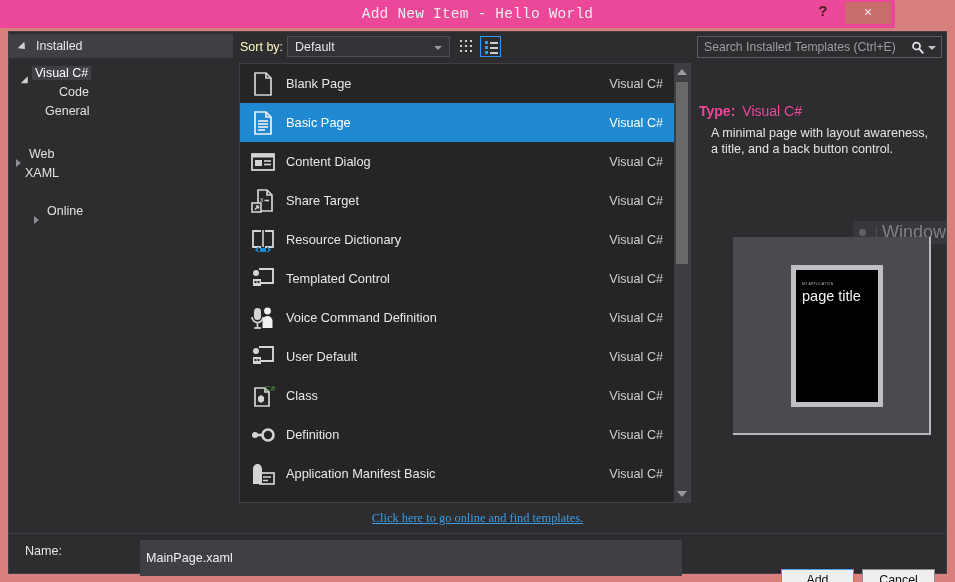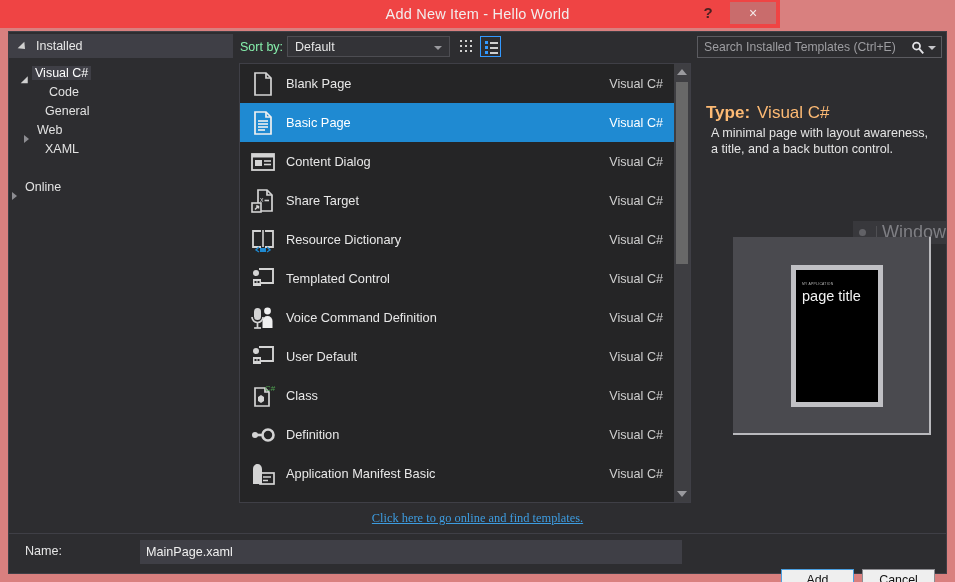--- a/index.html
+++ b/index.html
@@ -15,22 +15,23 @@
     position: absolute;
     left: 0; top: 0;
     width: 955px; height: 582px;
     background: #d9807f;
   }
 
   
   #titlebar {
     position: absolute;
     left: 0; top: 0;
-    width: 780px; height: 28px;
-    background: #ef4444;
+    width: 895px; height: 28px;
+    background: #ec4899;
+    font-family: Liberation Mono, monospace;
   }
   #title-text {
     position: absolute;
     left: 0; top: 0;
     width: 955px; height: 28px;
     line-height: 28px;
     text-align: center;
     color: #f2eded;
     font-size: 14.5px;
     letter-spacing: .2px;
@@ -97,21 +98,21 @@
   }
   #installed-header .lbl {
     color: #e7e7e7;
     font-size: 12.5px;
   }
 
   
   #sortby-label {
     position: absolute;
     left: 231px; top: 8px;
-    color: #86efac;
+    color: #fef9c3;
     font-size: 12.5px;
     user-select: none;
   }
   #sort-select {
     position: absolute;
     left: 278px; top: 4px;
     width: 163px; height: 21px;
     background: #333337;
     border: 1px solid #4d4d52;
     color: #e6e6e6;
@@ -310,23 +311,23 @@
   
   #info-panel {
     position: absolute;
     left: 688px; top: 31px;
     width: 249px; height: 440px;
     background: #2d2d30;
     overflow: hidden;
   }
   #type-line {
     position: absolute;
-    left: 9px; top: 40px;
-    font-size: 17px;
-    color: #fdba74;
+    left: 2px; top: 40px;
+    font-size: 14px;
+    color: #ec4899;
     white-space: nowrap;
   }
   #type-line .k { font-weight: bold; }
   #type-line .v { margin-left: 7px; }
   #desc-text {
     position: absolute;
     left: 14px; top: 62px;
     width: 226px;
     font-size: 12.6px;
     line-height: 16px;
@@ -427,21 +428,21 @@
   }
   #name-label {
     position: absolute;
     left: 16px; top: 512px;
     color: #e6e6e6;
     font-size: 12.6px;
   }
   #name-input {
     position: absolute;
     left: 131px; top: 508px;
-    width: 542px; height: 24px;
+    width: 542px; height: 36px;
     background: #3f3f46;
     border: none;
     outline: none;
     color: #f0f0f0;
     font-size: 12.6px;
     font-family: "Liberation Sans", sans-serif;
     padding-left: 6px;
   }
 
   
@@ -528,41 +529,41 @@
         </svg>
         <span id="search-caret"></span>
       </div>
     </div>
 
     <div id="tree-panel">
         <div class="tree-row selected" style="padding-left: 10px;">
           <span class="arrow open"></span>
           <span class="tlabel">Visual C#</span>
         </div>
-        <div class="tree-row" style="padding-left: 24px; text-align: right;">
+        <div class="tree-row" style="padding-left: 34px; text-align: right;">
           <span class="arrow "></span>
           <span class="tlabel">Code</span>
         </div>
         <div class="tree-row" style="padding-left: 20px;">
           <span class="arrow "></span>
           <span class="tlabel">General</span>
         </div>
-        <div class="tree-row" style="padding-left: 12px;">
+        <div class="tree-row" style="padding-left: 4px; margin-top: 24px;">
           <span class="arrow closed"></span>
           <span class="tlabel">Web</span>
         </div>
-        <div class="tree-row" style="padding-left: 20px;">
+        <div class="tree-row" style="">
           <span class="arrow "></span>
           <span class="tlabel">XAML</span>
         </div>
         <div class="tree-row" style="padding-left: 10px;">
           <span class="arrow "></span>
           <span class="tlabel"></span>
         </div>
-        <div class="tree-row" style="padding-left: 0;">
+        <div class="tree-row" style="padding-left: 22px;">
           <span class="arrow closed"></span>
           <span class="tlabel">Online</span>
         </div>
       </div>
 
     <div id="list-panel">
       <div id="list-scroll-area">
           <div class="tmpl-row">
             <span class="tmpl-icon">
               <svg width="26" height="26" viewBox="0 0 26 26">

